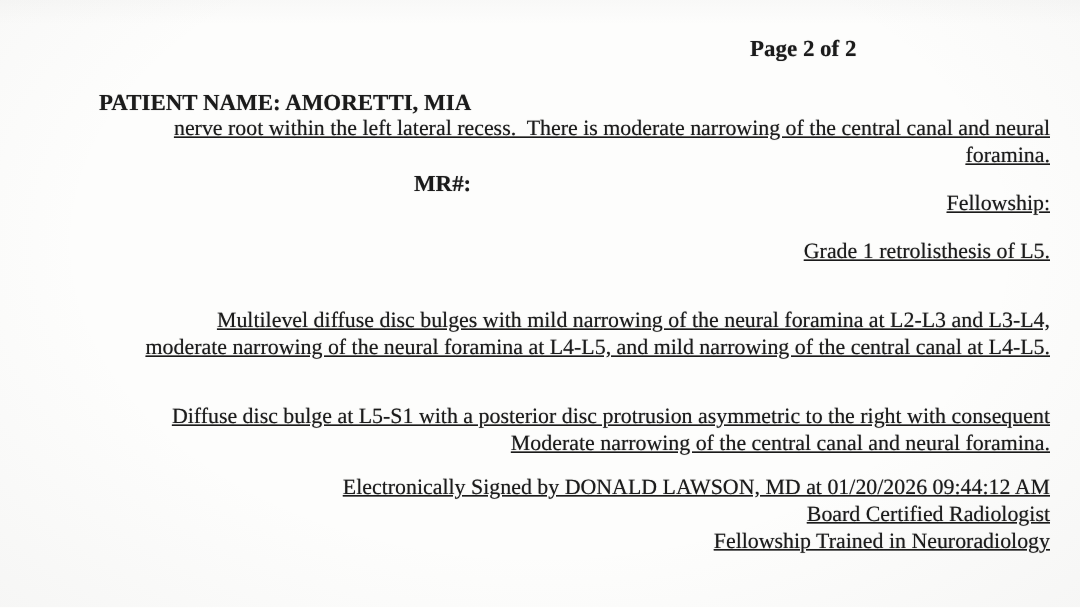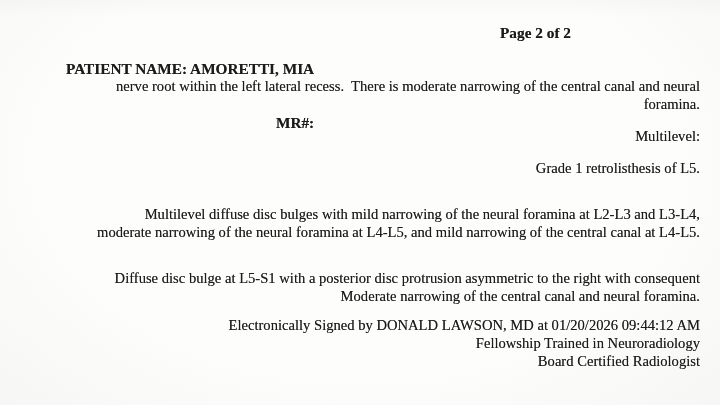--- a/index.html
+++ b/index.html
@@ -51,20 +51,21 @@
     line-height: 18px;
     white-space: pre;
   }
   .doc-body {
     position: absolute;
     top: 77px;
     left: 62px;
     right: 20px;
     font-size: 14.6px;
     line-height: 18px;
+    text-decoration: underline;
   }
   .para { margin: 0; }
   .gap14 { margin-bottom: 14px; }
   .gap18 { margin-bottom: 28px; }
   .gap12 { margin-bottom: 28px; }
   .gap11 { margin-bottom: 11px; }
   .line {
     white-space: pre;
   }
 </style>
@@ -81,37 +82,37 @@
   <div class="page-indicator scan-text">Page 2 of 2</div>
 
   <div class="doc-body scan-text">
 
     <div class="para gap14">
       <div class="line">nerve root within the left lateral recess.  There is moderate narrowing of the central canal and neural</div>
       <div class="line">foramina.</div>
     </div>
 
     <div class="para gap14">
-      <div class="line">Multilevel:</div>
+      <div class="line">Fellowship:</div>
     </div>
 
     <div class="para gap18">
       <div class="line">Grade 1 retrolisthesis of L5.</div>
     </div>
 
     <div class="para gap12">
       <div class="line">Multilevel diffuse disc bulges with mild narrowing of the neural foramina at L2-L3 and L3-L4,</div>
       <div class="line">moderate narrowing of the neural foramina at L4-L5, and mild narrowing of the central canal at L4-L5.</div>
     </div>
 
     <div class="para gap11">
       <div class="line">Diffuse disc bulge at L5-S1 with a posterior disc protrusion asymmetric to the right with consequent</div>
       <div class="line">Moderate narrowing of the central canal and neural foramina.</div>
     </div>
 
     <div class="para">
       <div class="line">Electronically Signed by DONALD LAWSON, MD at 01/20/2026 09:44:12 AM</div>
+      <div class="line">Board Certified Radiologist</div>
       <div class="line">Fellowship Trained in Neuroradiology</div>
-      <div class="line">Board Certified Radiologist</div>
     </div>
 
   </div>
 </div>
 
 </body></html>

